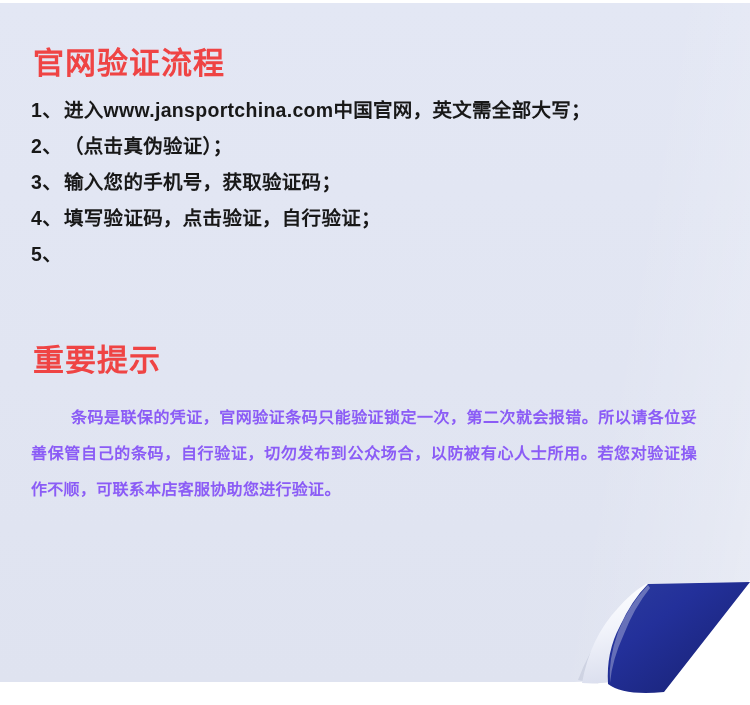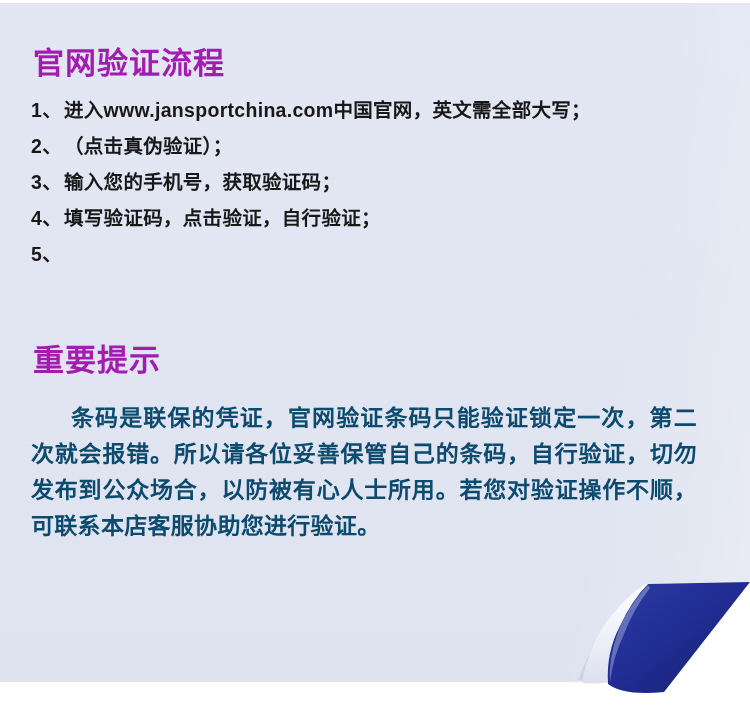--- a/index.html
+++ b/index.html
@@ -52,21 +52,21 @@
   #content {
     position:absolute;
     left:0; top:0;
     width:750px;
     z-index:3;
   }
 
   .heading {
     font-size:31px;
     font-weight:bold;
-    color:#a21caf;
+    color:#ef4444;
     letter-spacing:1px;
     line-height:1;
   }
 
   #heading-1 { position:absolute; left:33px; top:48px; }
   #heading-2 { position:absolute; left:33px; top:345px; }
 
   .step-list {
     position:absolute;
     left:31px;
@@ -93,23 +93,23 @@
     font-weight:600;
   }
 
   .step .body { display:block; }
 
   .para {
     position:absolute;
     left:31px;
     top:400px;
     width:666px;
-    font-size:23px;
+    font-size:16px;
     font-weight:600;
-    color:#0c4a6e;
+    color:#8b5cf6;
     line-height:36px;
     letter-spacing:.3px;
     text-indent:40px;
     text-align:justify;
     text-justify:inter-ideograph;
   }
 
   
   #curl {
     position:absolute;

